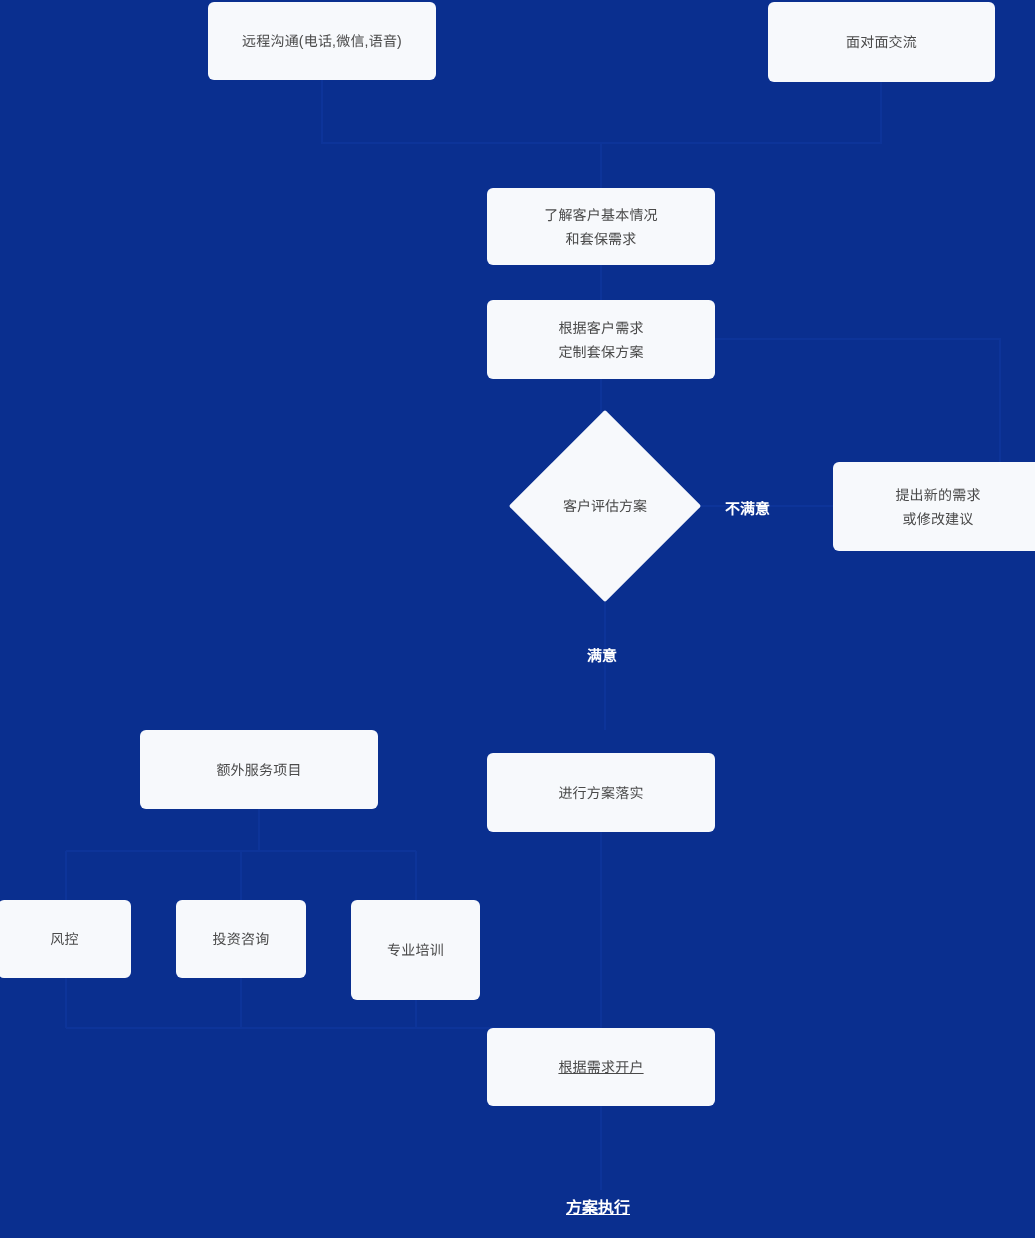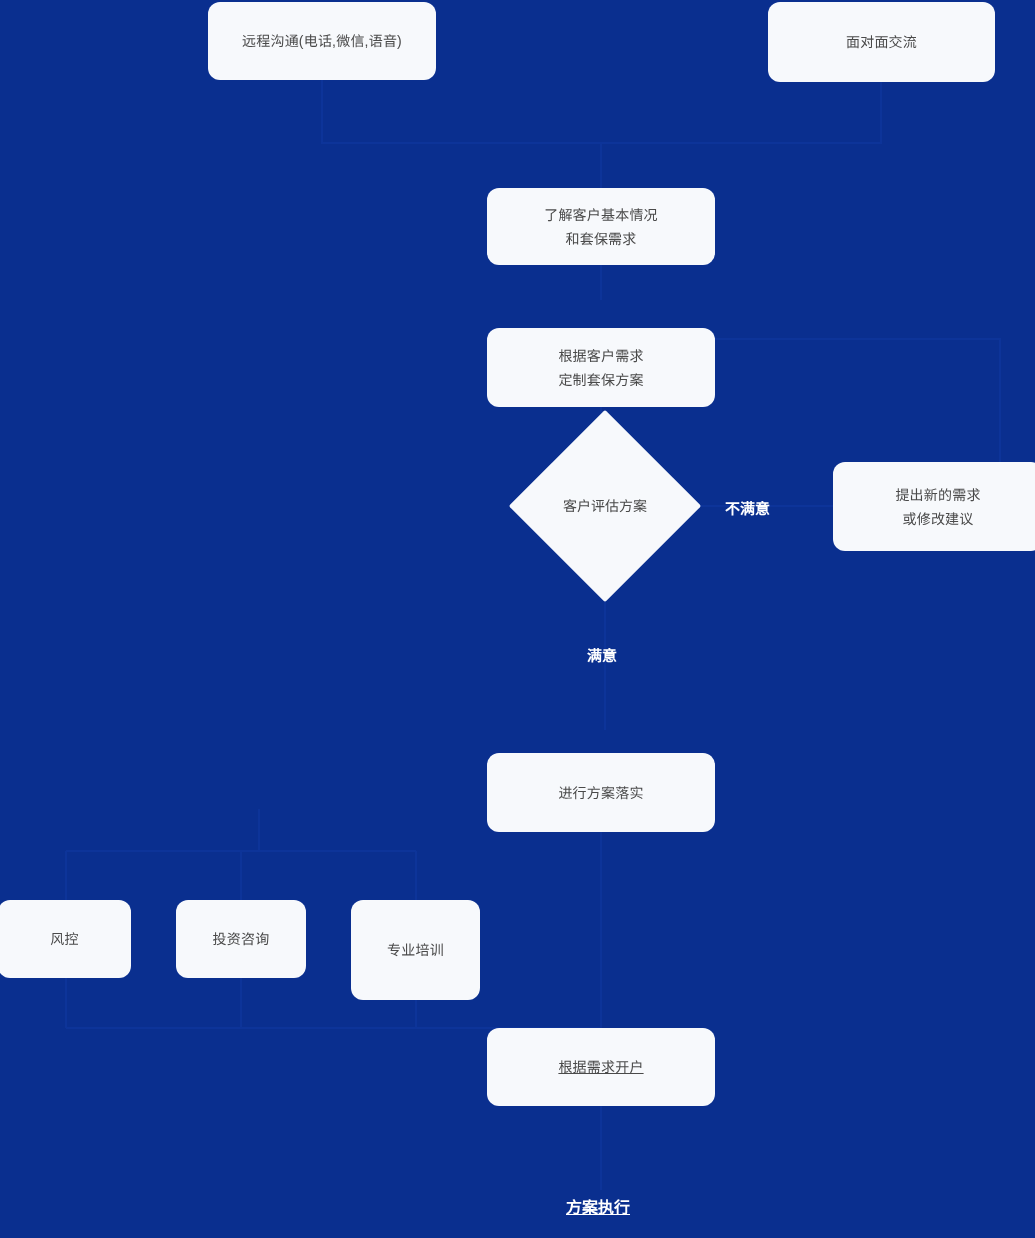--- a/index.html
+++ b/index.html
@@ -27,21 +27,21 @@
     z-index: 1;
     pointer-events: none;
   }
 
   
   .node {
     position: absolute;
     z-index: 2;
     box-sizing: border-box;
     background: #f7f9fc;
-    border-radius: 12px;
+    border-radius: 6px;
     display: flex;
     align-items: center;
     justify-content: center;
     text-align: center;
     color: #4a4a4a;
     font-size: 14px;
     line-height: 24px;
     letter-spacing: 0.2px;
     white-space: pre-line;
     padding: 4px 8px;
@@ -142,35 +142,38 @@
 
   <div class="node" style="left:768px; top:2px; width:227px; height:80px;">
     <span>面对面交流</span>
   </div>
 
   <div class="node" style="left:487px; top:188px; width:228px; height:77px;">
     <span>了解客户基本情况
 和套保需求</span>
   </div>
 
-  <div class="node" style="left:487px; top:300px; width:228px; height:79px;margin-top:28px;">
+  <div class="node" style="left:487px; top:300px; width:228px; height:79px;">
     <span>根据客户需求
 定制套保方案</span>
   </div>
 
   <div class="decision" style="left:537px; top:438px; width:136px; height:136px;">
     <span class="diamond-shape"></span>
     <span class="diamond-label">客户评估方案</span>
   </div>
 
   <div class="node" style="left:833px; top:462px; width:210px; height:89px;">
     <span>提出新的需求
 或修改建议</span>
   </div>
 
+  <div class="node" style="left:140px; top:730px; width:238px; height:79px;">
+    <span>额外服务项目</span>
+  </div>
 
   <div class="node" style="left:487px; top:753px; width:228px; height:79px;">
     <span>进行方案落实</span>
   </div>
 
   <div class="node" style="left:-2px; top:900px; width:133px; height:78px;">
     <span>风控</span>
   </div>
 
   <div class="node" style="left:176px; top:900px; width:130px; height:78px;">

